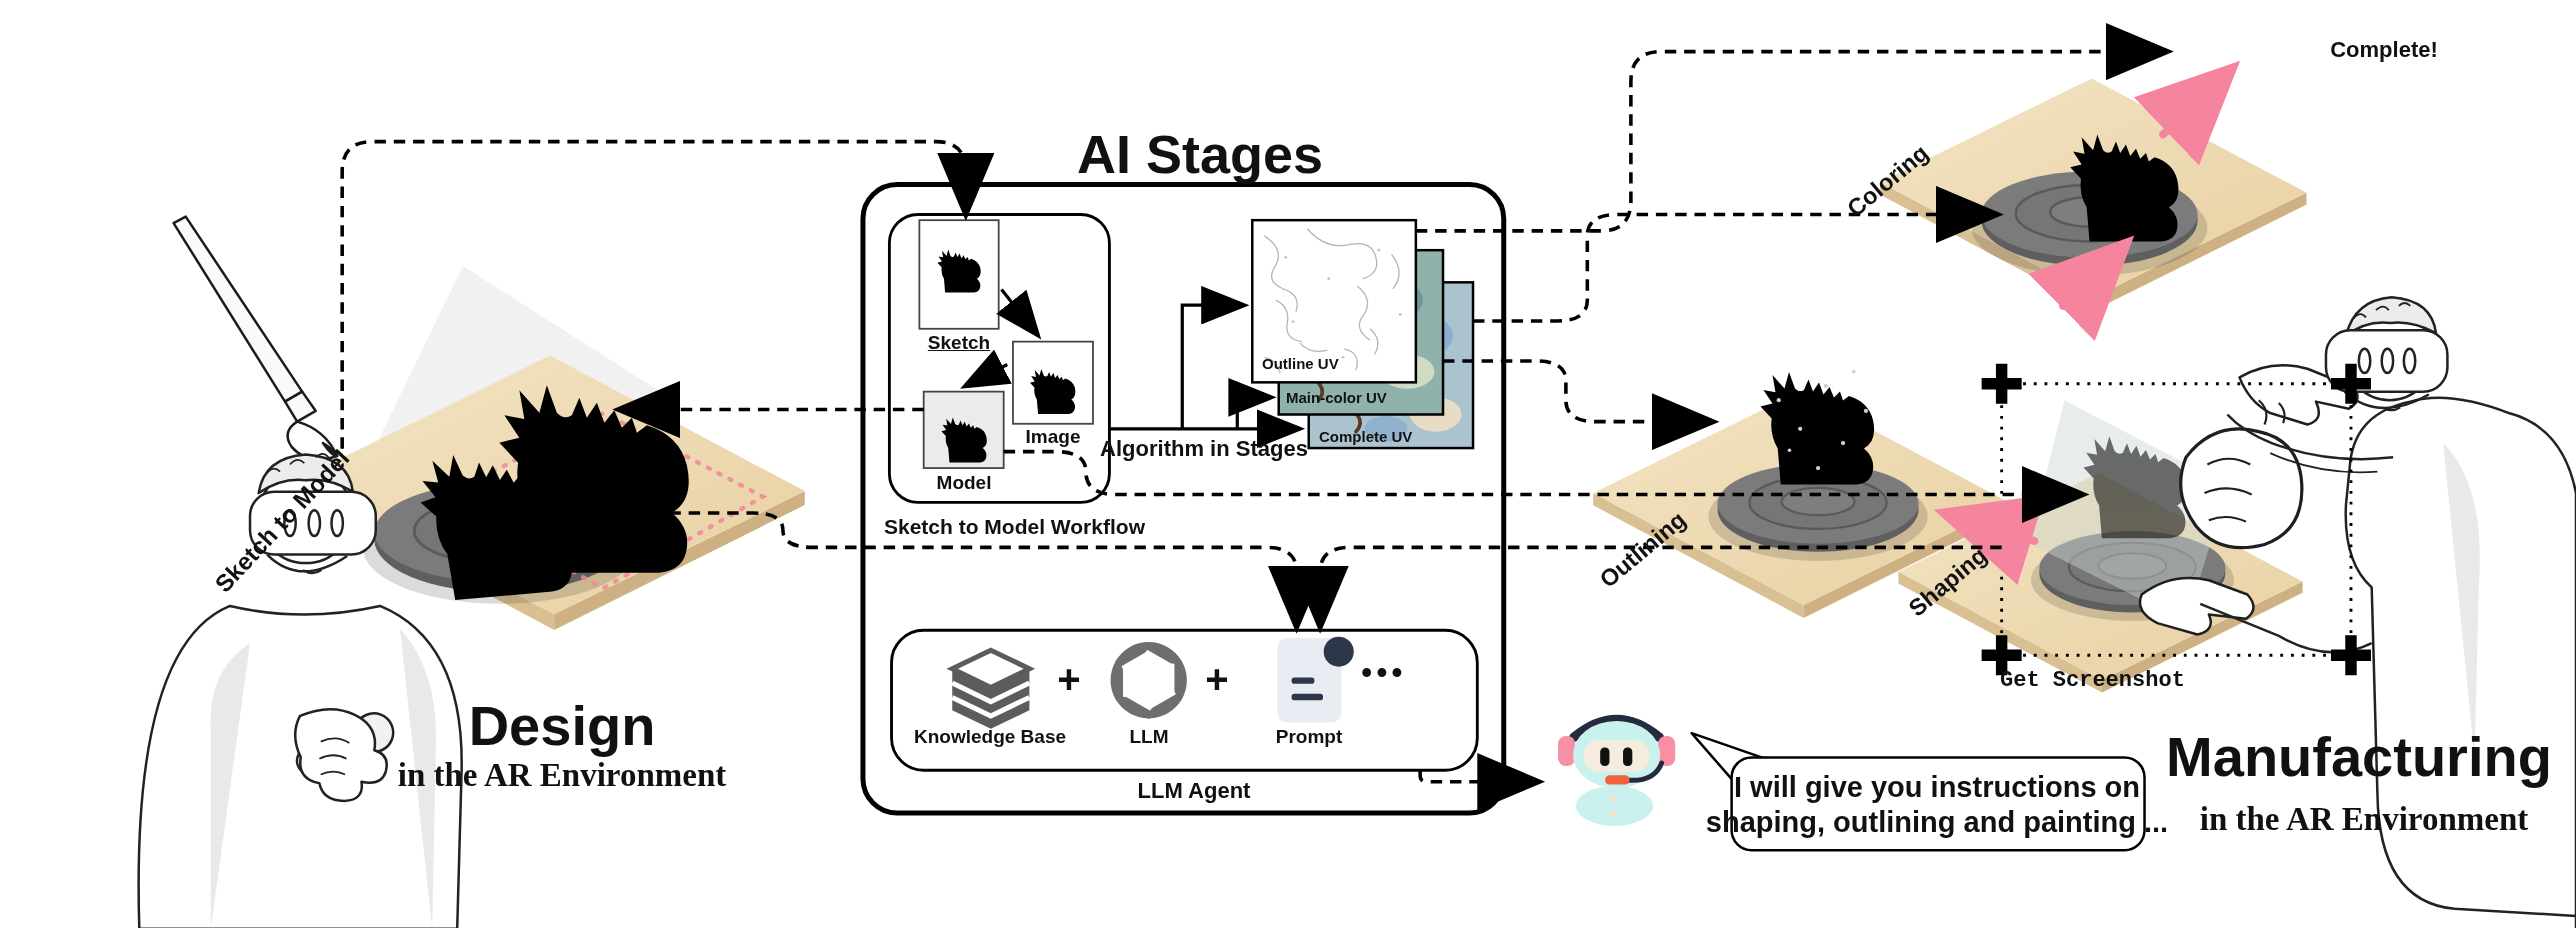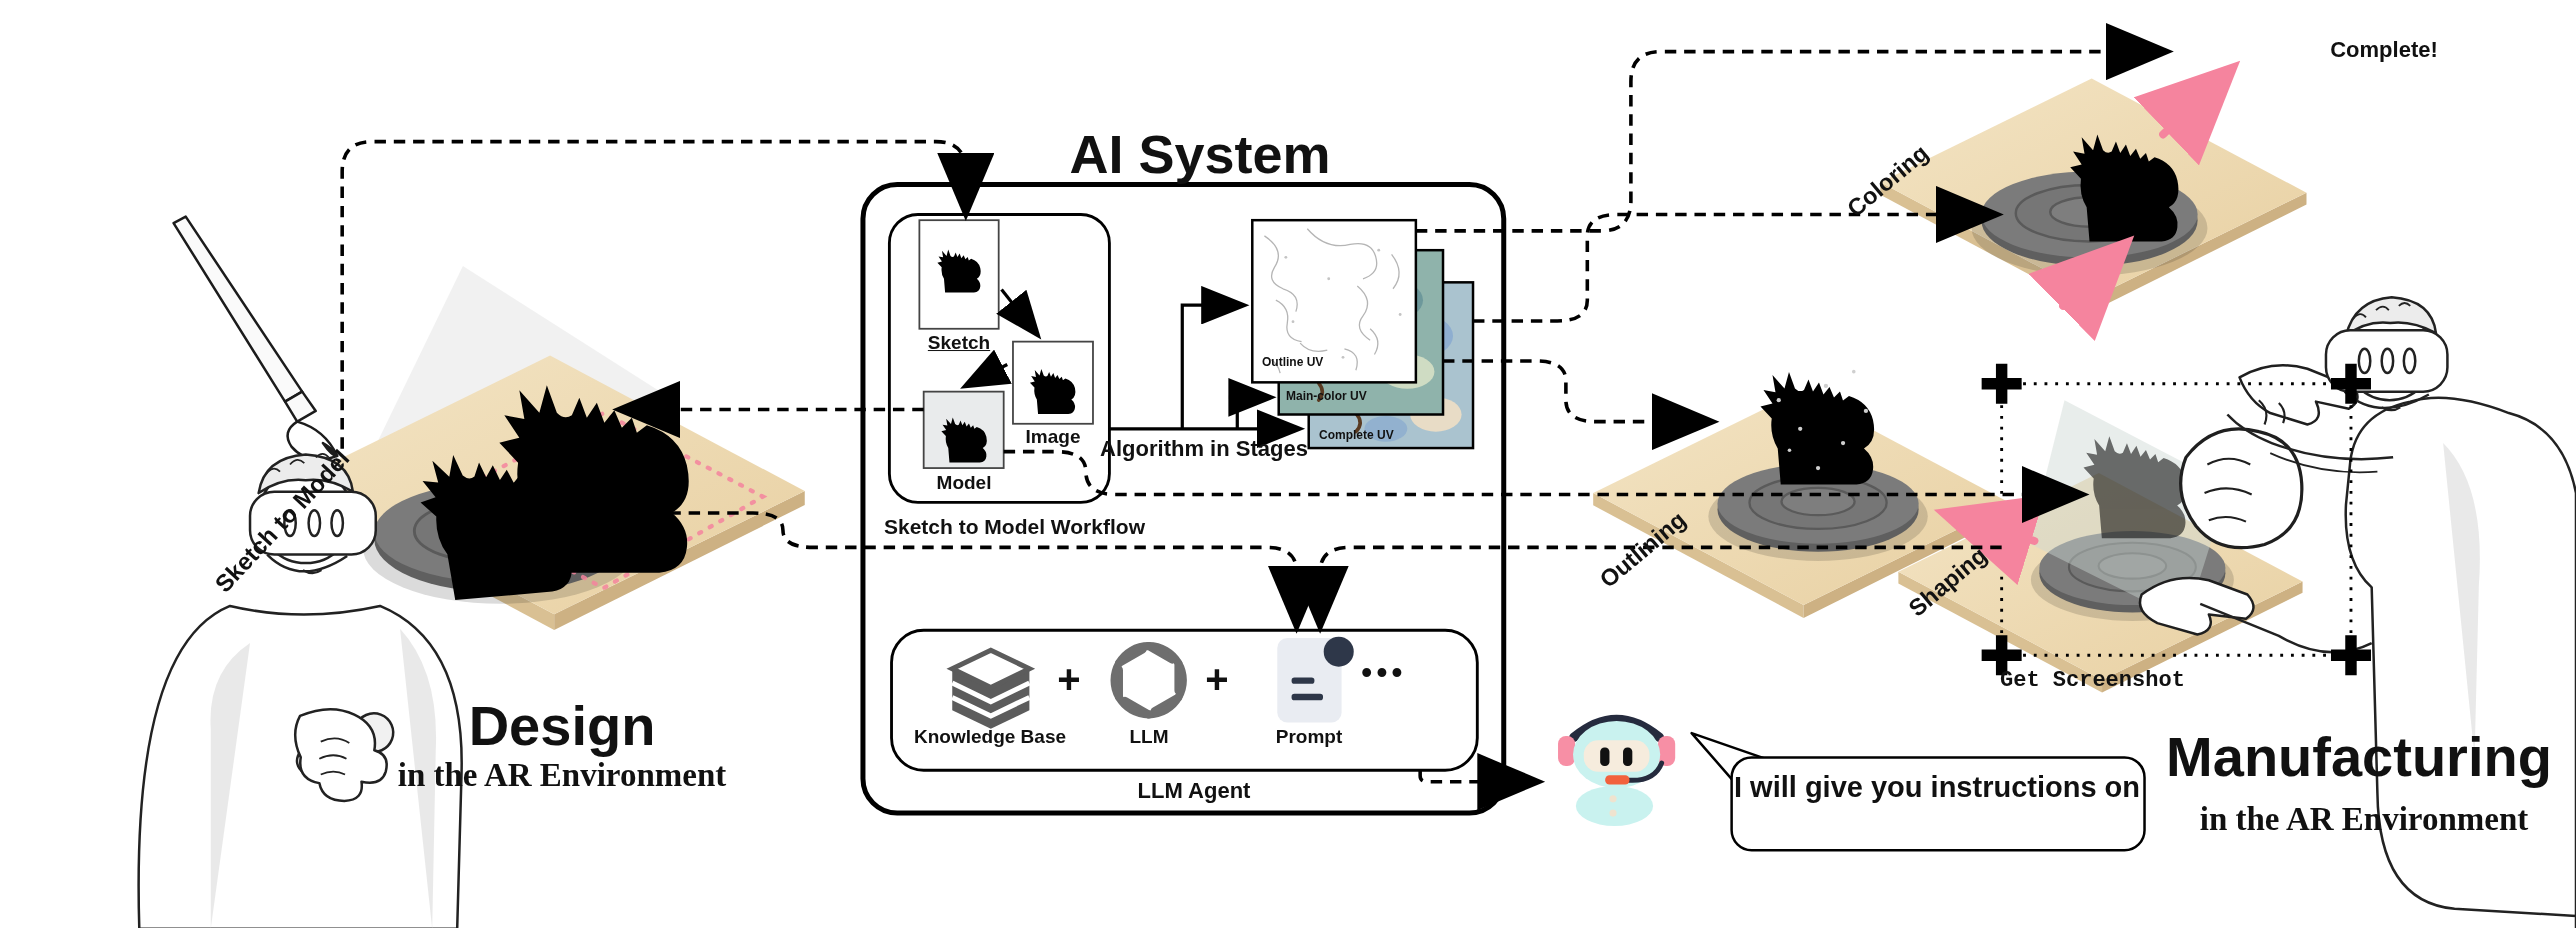--- a/index.html
+++ b/index.html
@@ -5,21 +5,21 @@
   html,body{margin:0;padding:0;background:#fff;}
   #stage{position:relative;width:2576px;height:929px;overflow:hidden;background:#fff;
          font-family:"Liberation Sans","DejaVu Sans",sans-serif;}
   #art{position:absolute;left:0;top:0;}
   .lbl{position:absolute;font-weight:700;color:#111;white-space:nowrap;line-height:1.05;}
   .ctr{transform:translate(-50%,-50%);}
   .rot40{transform:translate(-50%,-50%) rotate(-40deg);}
   .rot47{transform:translate(-50%,-50%) rotate(-47deg);}
   .t76{font-size:54px;} .t78{font-size:56px;} .t46{font-size:33px;font-family:Liberation Serif, serif;}
   .t33{font-size:23.6px;} .t31{font-size:22px;} .t29{font-size:21px;}
-  .t27{font-size:19px;} .t26{font-size:12px;} .t56{font-size:40px;}
+  .t27{font-size:19px;} .t26{font-size:15px;} .t56{font-size:40px;}
   .t44{font-size:31px;letter-spacing:4.3px;} .t34{font-size:24px;font-weight:600;}
   .bubble-line{position:absolute;transform:translate(-50%,-50%);font-weight:600;font-size:29px;color:#111;white-space:nowrap;}
 </style>
 </head>
 <body>
 
 <div id="stage">
 
 <svg id="art" width="2576" height="929" viewBox="0 0 3606 1300">
   <defs>
@@ -302,21 +302,21 @@
     <path d="M2280,1092 Q2316,1094 2326,1068" stroke="#252b3e" stroke-width="7" fill="none" stroke-linecap="round"></path>
     <rect x="2247" y="1085" width="34" height="13" rx="6" fill="#f2613d"></rect>
   </g>
   <g>
     <polygon points="2368,1026 2472,1062 2436,1104" fill="#fff" stroke="#000" stroke-width="3.5" stroke-linejoin="round"></polygon>
     <rect x="2424" y="1060" width="578" height="130" rx="28" fill="#fff" stroke="#000" stroke-width="3.5"></rect>
     <rect x="2428" y="1064" width="570" height="122" rx="24" fill="#fff"></rect>
   </g>
 </svg>
 
-<div class="lbl ctr t76" style="left:1200px;top:154px;">AI System</div>
+<div class="lbl ctr t76" style="left:1200px;top:154px;">AI Stages</div>
 
 <div class="lbl t29" style="left:884px;top:516px;">Sketch to Model Workflow</div>
 <div class="lbl ctr t27" style="left:959px;top:343px;text-decoration:underline;">Sketch</div>
 <div class="lbl ctr t27" style="left:1053px;top:437px;">Image</div>
 <div class="lbl ctr t27" style="left:964px;top:483px;">Model</div>
 <div class="lbl ctr t31" style="left:1184px;top:449px;margin-left:20px;">Algorithm in Stages</div>
 
 <div class="lbl t26" style="left:1262px;top:356px;">Outline UV</div>
 <div class="lbl t26" style="left:1286px;top:390px;">Main-color UV</div>
 <div class="lbl t26" style="left:1319px;top:429px;">Complete UV</div>
@@ -336,19 +336,20 @@
 <div class="lbl rot40 t33" style="left:1888px;top:181px;">Coloring</div>
 <div class="lbl rot40 t33" style="left:1643px;top:550px;">Outlining</div>
 <div class="lbl rot40 t33" style="left:1948px;top:582px;">Shaping</div>
 <div class="lbl ctr t31" style="left:2384px;top:50px;">Complete!</div>
 <div class="lbl t31" style="left:2000px;top:669px;font-family:Liberation Mono, monospace;">Get Screenshot</div>
 
 <div class="lbl ctr t78" style="left:2359px;top:757px;">Manufacturing</div>
 <div class="lbl ctr t46" style="left:2364px;top:819px;">in the AR Environment</div>
 
 <div class="bubble-line" style="left:1937px;top:787px;">I will give you instructions on</div>
+<div class="bubble-line" style="left:1937px;top:822px;">shaping, outlining and painting ...</div>
 
 </div>
 
 <style>
   .horse-ghost{opacity:.55;}
 </style>
 
 
 </body></html>

